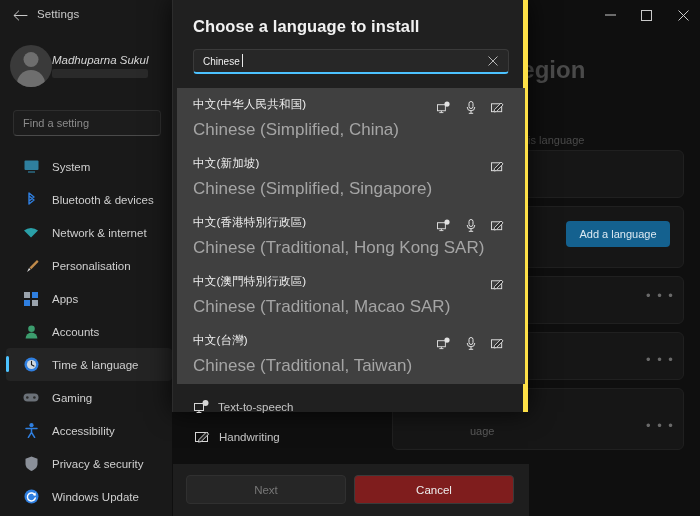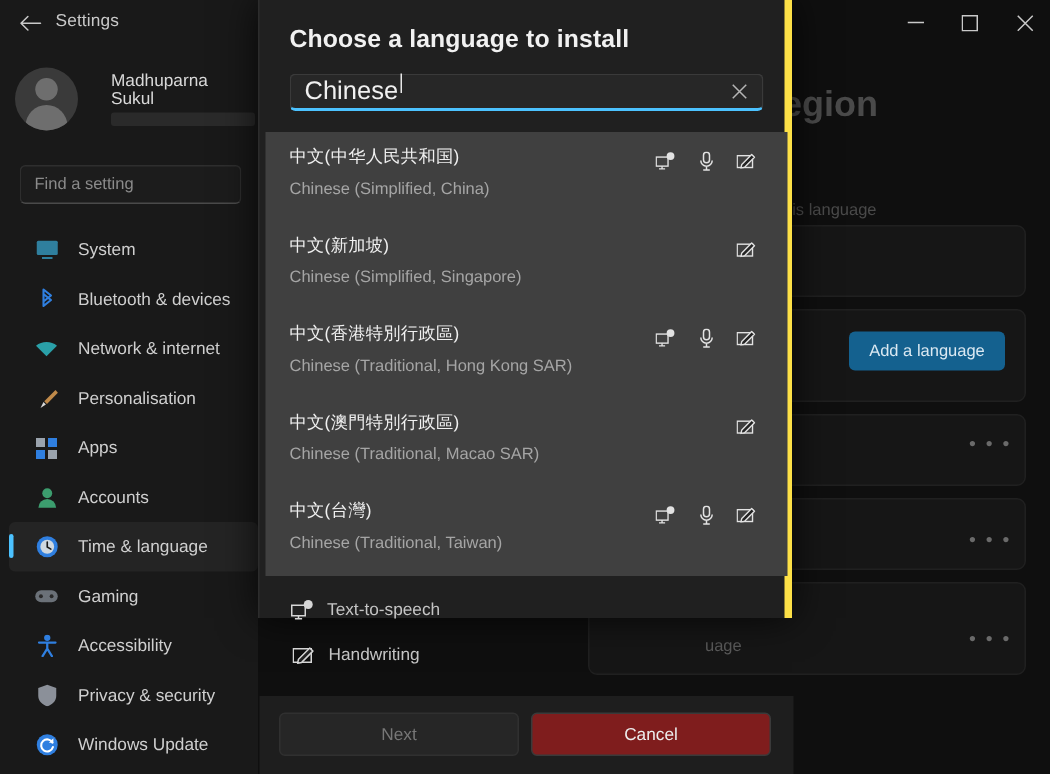--- a/index.html
+++ b/index.html
@@ -27,21 +27,21 @@
   .wc-min { left:592px; }
   .wc-max { left:628px; }
   .wc-close { left:665px; }
   .wc svg { display:block; }
 
   
   .profile { position:absolute; left:10px; top:42px; width:160px; height:48px; display:flex; align-items:center; }
   .avatar { width:42px; height:42px; border-radius:50%; background:#3a3a3a; position:relative; overflow:hidden; flex:0 0 auto; }
   .avatar::before { content:""; position:absolute; left:50%; top:7px; transform:translateX(-50%); width:15px; height:15px; border-radius:50%; background:#6e6e6e; }
   .avatar::after { content:""; position:absolute; left:50%; top:25px; transform:translateX(-50%); width:28px; height:22px; border-radius:14px 14px 0 0; background:#6e6e6e; }
-  .profile-txt { margin-left:22px; }
+  .profile-txt { margin-left:0;font-style:italic; }
   .profile-name { font-size:11.5px; color:#d8d8d8; }
   .profile-sub { margin-top:3px; width:96px; height:9px; background:#2a2a2a; border-radius:2px; }
 
   .side-search { position:absolute; left:13px; top:110px; width:148px; height:26px;
     background:#1c1c1c; border:1px solid #2e2e2e; border-bottom:1px solid #4a4a4a; border-radius:4px;
     display:flex; align-items:center; padding:0 9px; }
   .side-search span { font-size:11px; color:#8b8b8b; }
 
   .nav { position:absolute; left:6px; top:150px; width:166px; }
   .nav-item { position:relative; height:33px; display:flex; align-items:center; padding-left:16px; border-radius:4px; }
@@ -84,28 +84,28 @@
 
   
   .dialog { position:absolute; left:172px; top:0; width:356px; height:412px;
     background:#202020; border-left:1px solid #2c2c2c; border-right:5px solid #fde047;
     box-shadow:0 0 24px rgba(0,0,0,.75); }
   .dlg-title { position:absolute; left:20px; top:17px; font-size:16.5px; font-weight:700; color:#f1f1f1; letter-spacing:.1px; }
 
   .dlg-search { position:absolute; left:20px; top:49px; width:316px; height:25px;
     background:#272727; border:1px solid #3a3a3a; border-bottom:2px solid #4cc2ff; border-radius:4px;
     display:flex; align-items:center; }
-  .dlg-search-val { margin-left:9px; font-size:17px; color:#f0f0f0; position:relative; }
+  .dlg-search-val { margin-left:9px; font-size:10px; color:#f0f0f0; position:relative; }
   .dlg-search-val::after { content:""; position:absolute; right:-3px; top:-2px; width:1px; height:13px; background:#e8e8e8; }
   .dlg-clear { margin-left:auto; margin-right:8px; width:14px; height:14px; display:flex; align-items:center; justify-content:center; color:#b5b5b5; }
 
   .dlg-list { position:absolute; left:4px; top:88px; width:348px; height:296px; background:#404040; overflow:hidden; }
   .lang-row { position:relative; height:59px; padding:9px 0 0 16px; }
   .lang-native { font-size:11.5px; color:#f0f0f0; letter-spacing:.2px; }
-  .lang-sub { margin-top:8px; font-size:11px; color:#a5a5a5; }
+  .lang-sub { margin-top:8px; font-size:17px; color:#a5a5a5; }
   .lang-icons { position:absolute; right:21px; top:12px; display:flex; gap:14px; align-items:center; }
   .lang-icons span { display:flex; align-items:center; justify-content:center; width:13px; height:14px; color:#e2e2e2; }
   .lang-icons svg { display:block; }
 
   .legend { position:absolute; left:4px; top:392px; width:348px; height:66px; }
   .legend-row { display:flex; align-items:center; height:30px; }
   .legend-item { display:flex; align-items:center; }
   .legend-ico { width:16px; height:15px; display:flex; align-items:center; justify-content:center; color:#d6d6d6; }
   .legend-ico svg { display:block; }
   .legend-lbl { margin-left:9px; font-size:11.5px; color:#c4c4c4; }

